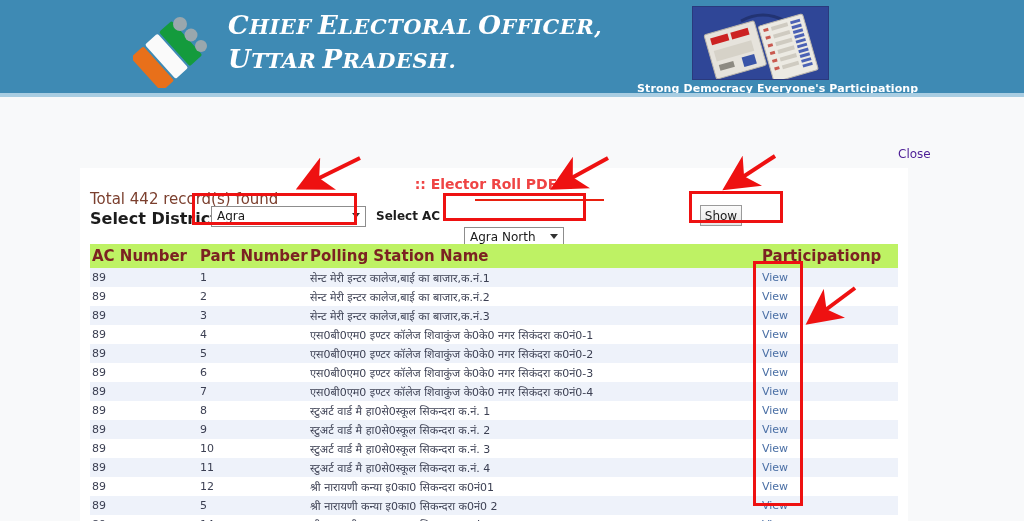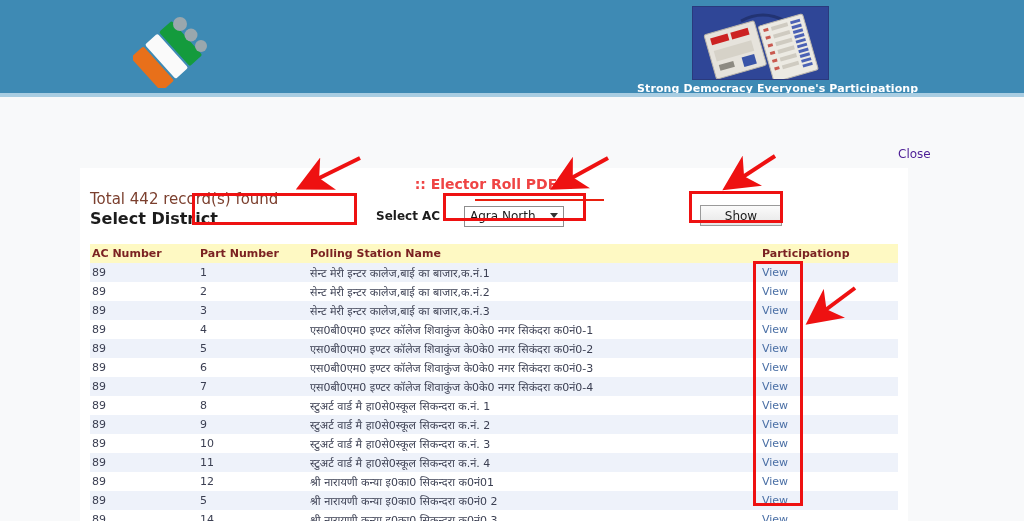--- a/index.html
+++ b/index.html
@@ -114,34 +114,34 @@
   .sel-wrap::after {
     content:""; position:absolute; right:6px; top:8px;
     width:0;height:0;
     border-left:4px solid transparent;
     border-right:4px solid transparent;
     border-top:5px solid #333;
     pointer-events:none;
   }
   .show-btn {
     position:absolute; left:620px; top:2px;
-    width:82px; height:21px;
+    width:42px; height:21px;
     background:linear-gradient(#fbfbfb,#e6e6e6);
     border:1px solid #9a9a9a;
     font-size:12px; color:#1a1a1a;
     font-family:"DejaVu Sans","Liberation Sans",sans-serif;
     cursor:pointer; padding:0;
   }
 
   
   .tbl-wrap { position:absolute; left:10px; top:76px; width:808px; }
   table.grid { border-collapse:collapse; width:808px; table-layout:fixed; }
   table.grid th {
-    background:#fef9c3; color:#7b2222;
-    font-size:11px; font-weight:bold; text-align:left;
+    background:#bef264; color:#7b2222;
+    font-size:15px; font-weight:bold; text-align:left;
     padding:3px 0 3px 2px; height:18px;
     font-family:"DejaVu Sans","Liberation Sans",sans-serif;
   }
   table.grid td {
     font-size:11px; color:#3b3f52;
     padding:2px 0 2px 2px; height:15px;
     font-family:"DejaVu Sans","Liberation Sans",sans-serif;
     white-space:nowrap; overflow:hidden;
   }
   table.grid tr.odd td { background:#eef2fa; }
@@ -175,20 +175,32 @@
           <rect x="4" y="16" width="17" height="46" rx="2" fill="#e8701a"></rect>
           <rect x="23" y="16" width="17" height="46" rx="2" fill="#fafafa"></rect>
           <rect x="42" y="16" width="17" height="46" rx="2" fill="#149b3d"></rect>
         </g>
         <circle cx="47" cy="14" r="7" fill="#9aa7ad"></circle>
         <circle cx="58" cy="25" r="6.5" fill="#9aa7ad"></circle>
         <circle cx="68" cy="36" r="6" fill="#9aa7ad"></circle>
       </svg>
     </div>
 
+    <div class="title-block">
+      <div class="title-line title-line1">
+        <span class="cap">C</span><span class="sml">HIEF</span>
+        <span class="cap">E</span><span class="sml">LECTORAL</span>
+        <span class="cap">O</span><span class="sml">FFICER,</span>
+      </div>
+      <div class="title-line">
+        <span class="cap">U</span><span class="sml">TTAR</span>
+        <span class="cap">P</span><span class="sml">RADESH.</span>
+      </div>
+
+    </div>
 
     <div class="evm-box">
       <svg width="137" height="74" viewBox="0 0 137 74">
         <rect width="137" height="74" fill="#2f4697"></rect>
         <path d="M48 14 Q70 2 92 14" stroke="#223372" stroke-width="3" fill="none"></path>
         <g transform="rotate(-16 42 42)">
           <rect x="16" y="20" width="52" height="46" rx="2" fill="#e6e3dc" stroke="#b9b4a9"></rect>
           <rect x="21" y="25" width="18" height="7" fill="#cc2222"></rect>
           <rect x="42" y="25" width="18" height="7" fill="#cc2222"></rect>
           <rect x="21" y="38" width="39" height="11" fill="#d6d2c8"></rect>
@@ -240,20 +252,25 @@
   <div class="panel">
 
     <div class="roll-title">:: Elector Roll PDF ::</div>
     <div class="roll-underline"></div>
 
     <div class="total-records">Total 442 record(s) found</div>
 
     <div class="ctrl-row">
       <span class="lbl-district">Select District</span>
 
+      <div class="sel-wrap sel-district">
+        <select class="styled">
+          <option>Agra</option>
+        </select>
+      </div>
 
       <span class="lbl-ac">Select AC</span>
 
       <div class="sel-wrap sel-ac">
         <select class="styled">
           <option>Agra North</option>
         </select>
       </div>
 
       <button class="show-btn">Show</button>

